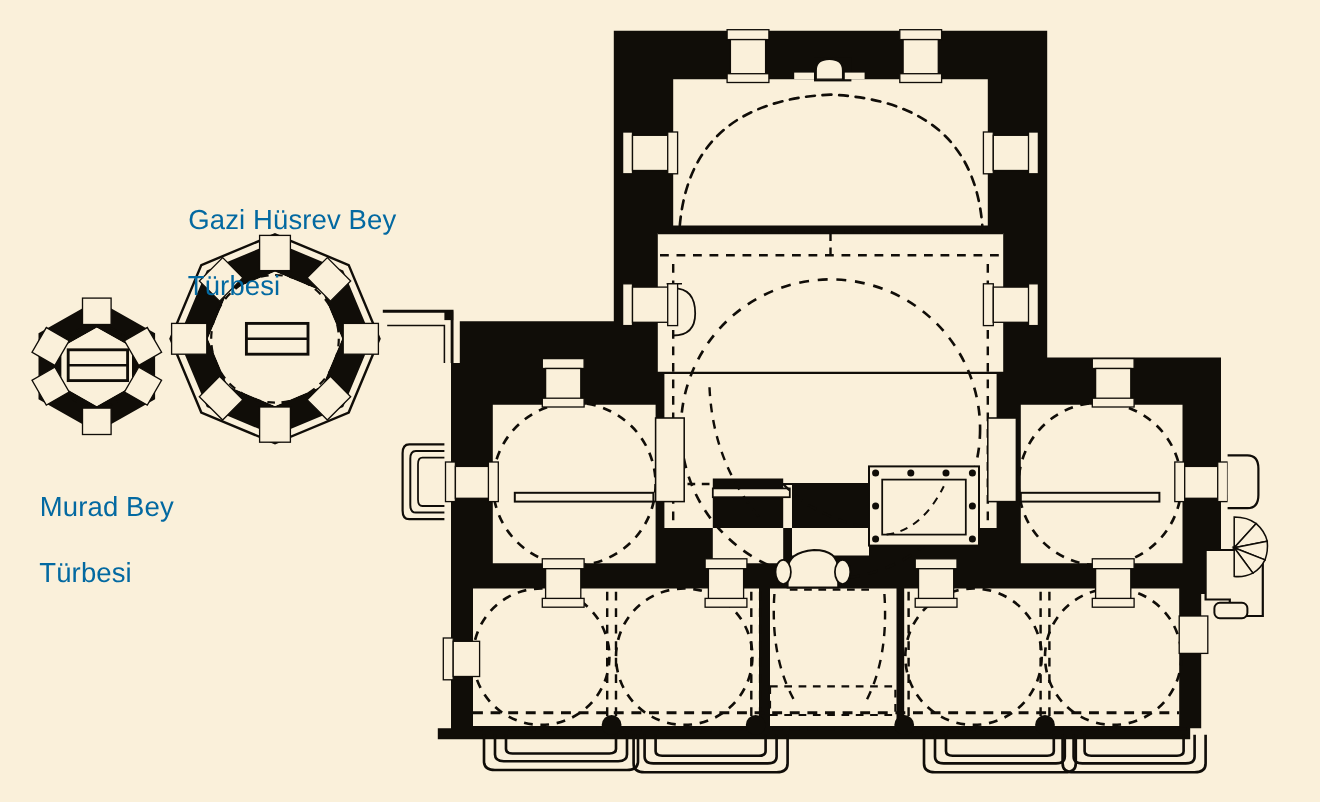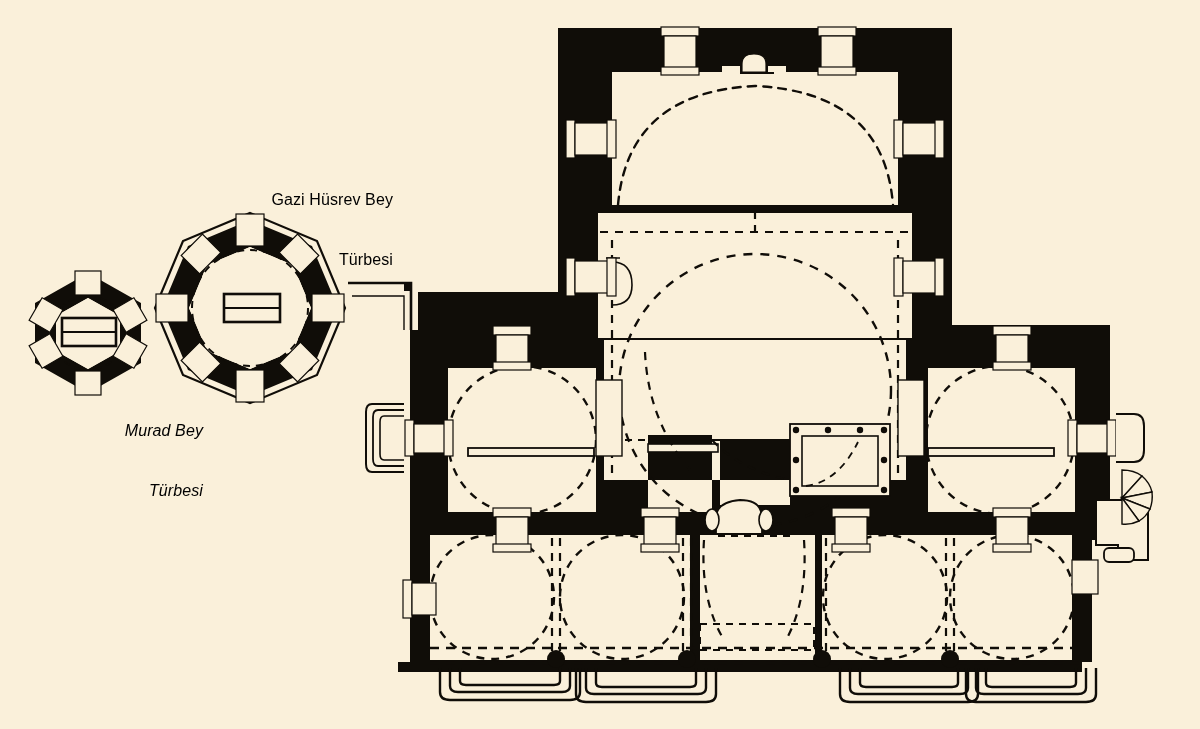--- a/index.html
+++ b/index.html
@@ -6,31 +6,31 @@
   body{
     width:1200px;height:729px;
     background:#faf0da;
     font-family:"Liberation Sans", sans-serif;
     overflow:hidden;
     position:relative;
   }
   #stage{position:absolute;left:0;top:0;width:1200px;height:729px;}
   .label{
     position:absolute;
-    color:#000000;
+    color:#0369a1;
     font-family:"Liberation Sans", sans-serif;
-    font-size:16px;
+    font-size:25px;
     line-height:30px;
-    text-align:right;
+    text-align:left;
     white-space:pre;
     letter-spacing:0.1px;
     user-select:none;
   }
   #lbl-gazi{left:143px;top:155px;width:250px;}
-  #lbl-murad{left:8px;top:386px;width:195px;font-style:italic;}
+  #lbl-murad{left:8px;top:416px;width:195px;}
 </style>
 </head>
 <body>
 
 <div id="stage">
 
   <svg id="plan" width="1200" height="729" viewBox="0 0 1200 729" style="position:absolute;left:0;top:0;">
 
     <defs>
 

